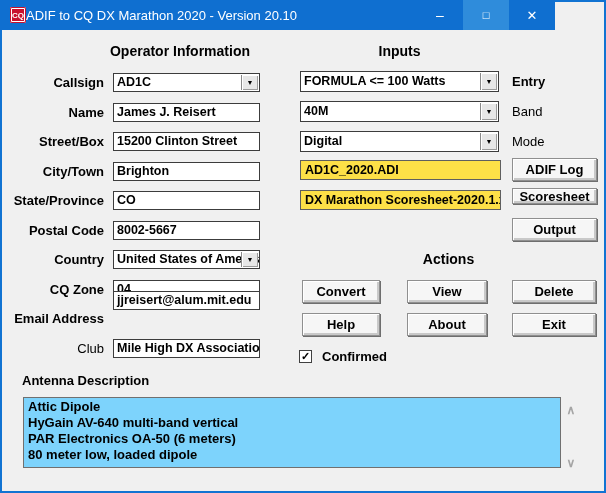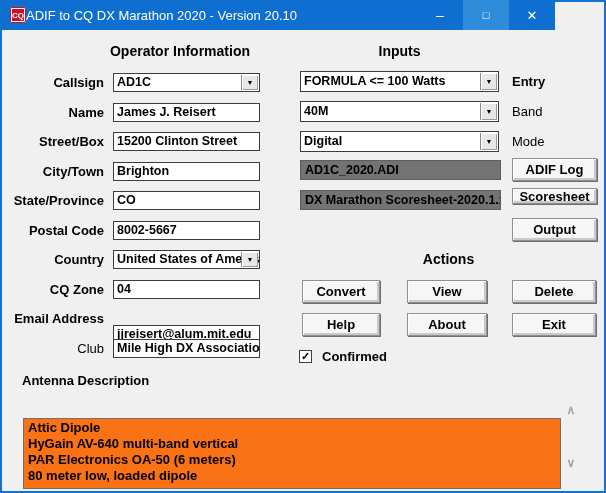--- a/index.html
+++ b/index.html
@@ -63,21 +63,21 @@
   .dd-btn {
     position:absolute; right:1px; top:1px; bottom:1px; width:16px;
     background:#e7e7e7; border-left:1px solid #8a8a8a;
     box-shadow: inset 1px 1px 0 #ffffff, inset -1px -1px 0 #9b9b9b;
     display:flex; align-items:center; justify-content:center;
     font-size:7px; color:#000;
   }
   .rcombo { left:300px; width:199px; height:21px; line-height:19px; }
   .ffield {
     position:absolute; left:300px; width:201px; height:20px;
-    background:#737373; border:1px solid #5f5f5f; box-sizing:border-box;
+    background:#fde047; border:1px solid #5f5f5f; box-sizing:border-box;
     font-size:12.5px; font-weight:bold; color:#000;
     line-height:18px; padding:0 4px; white-space:nowrap; overflow:hidden;
   }
   
   .btn {
     position:absolute; box-sizing:border-box;
     background:#f6f6f6; border:1px solid #8f8f8f;
     box-shadow: inset 1px 1px 0 #ffffff, inset -2px -2px 0 #c9c9c9, 1px 1px 0 #6e6e6e;
     font-size:13px; font-weight:bold; color:#000;
     display:flex; align-items:center; justify-content:center;
@@ -91,22 +91,22 @@
   }
   .cb-label {
     position:absolute; left:322px; top:348px; font-size:13px; font-weight:bold; color:#000;
     height:17px; line-height:17px;
   }
   
   .ant-label {
     position:absolute; left:22px; top:373px; font-size:13px; font-weight:bold; color:#000;
   }
   .ant-box {
-    position:absolute; left:23px; top:418px; width:538px; height:71px;
-    background:#f97316; border:1px solid #707070; box-sizing:border-box;
+    position:absolute; left:23px; top:397px; width:538px; height:71px;
+    background:#7dd3fc; border:1px solid #707070; box-sizing:border-box;
     font-size:13px; font-weight:bold; color:#000; line-height:16px;
     padding:1px 4px; overflow:hidden;
   }
   .ant-box div { white-space:nowrap; }
   .scroll-arrow {
     position:absolute; left:563px; width:16px; height:12px; text-align:center;
     color:#a5a5a5; font-size:12px; line-height:12px; font-weight:bold;
   }
   .scroll-up { top:404px; }
   .scroll-down { top:457px; }
@@ -160,21 +160,21 @@
   <div class="lbl" style="top:250px">Country</div>
   <div class="tfield combo" style="top:250px">
     <span>United States of America</span>
     <span class="dd-btn">▼</span>
   </div>
 
   <div class="lbl" style="top:280px">CQ Zone</div>
   <div class="tfield" style="top:280px">04</div>
 
   <div class="lbl" style="top:309px">Email Address</div>
-  <div class="tfield" style="top:325px">jjreisert@alum.mit.edu</div>
+  <div class="tfield" style="top:291px">jjreisert@alum.mit.edu</div>
 
   <div class="lbl regular" style="top:339px">Club</div>
   <div class="tfield" style="top:339px">Mile High DX Association</div>
 
   <div class="heading" style="left:300px; top:43px; width:199px;">Inputs</div>
 
   <div class="tfield combo rcombo" style="top:71px">
     <span>FORMULA &lt;= 100 Watts</span>
     <span class="dd-btn">▼</span>
   </div>

